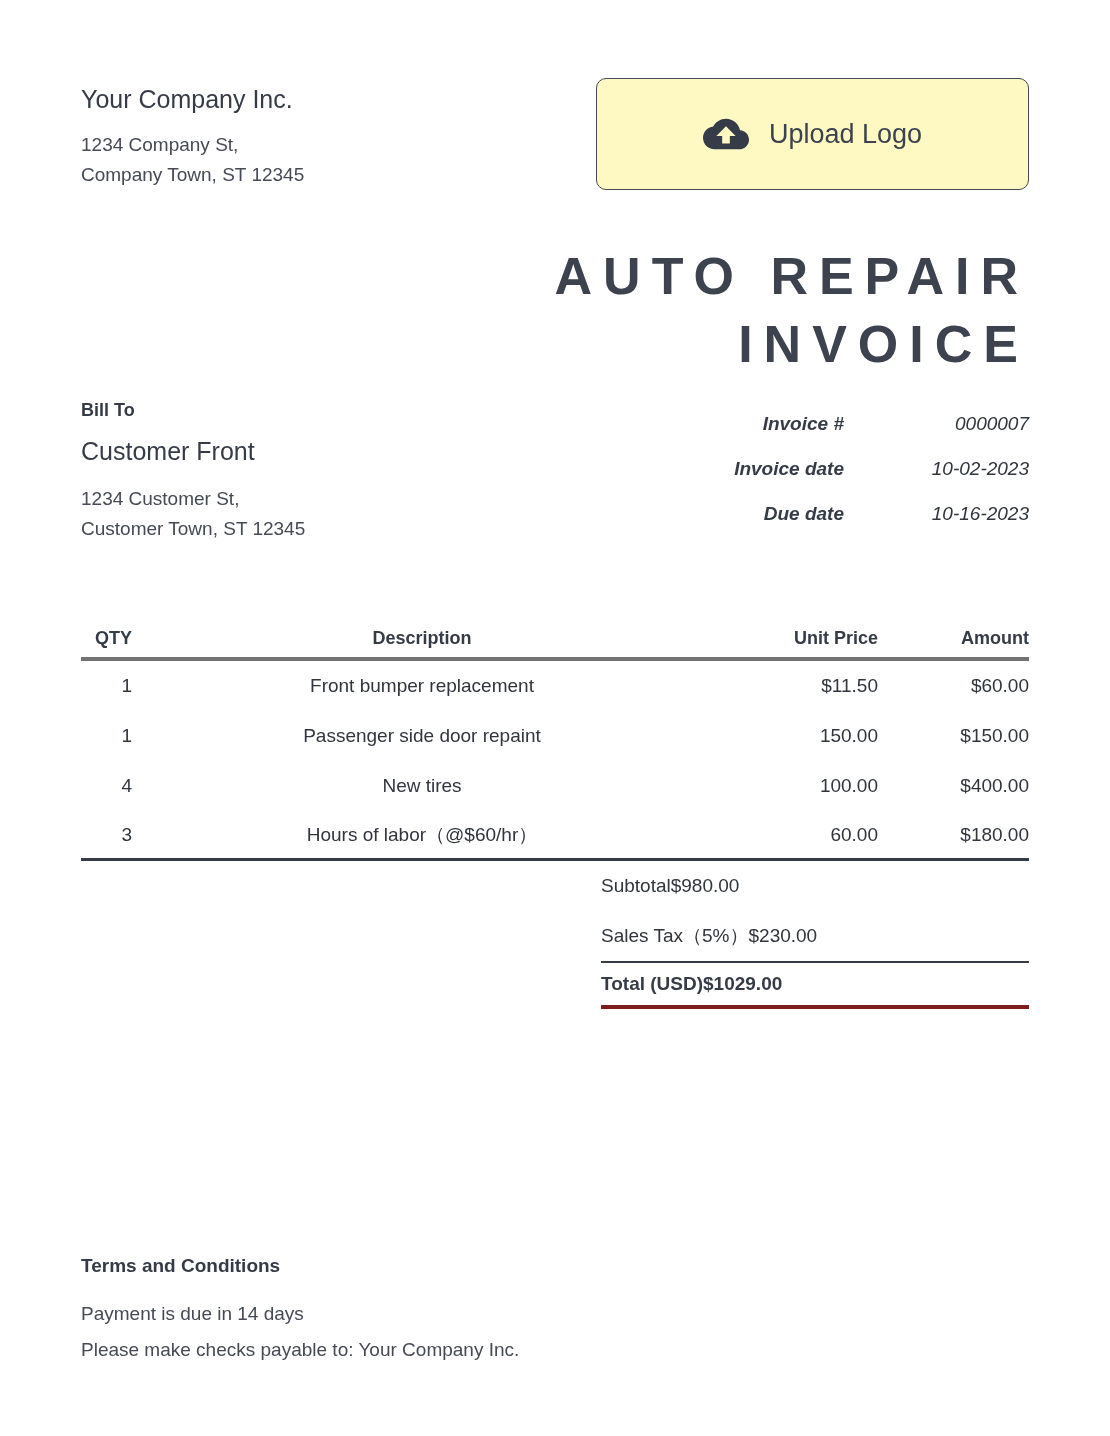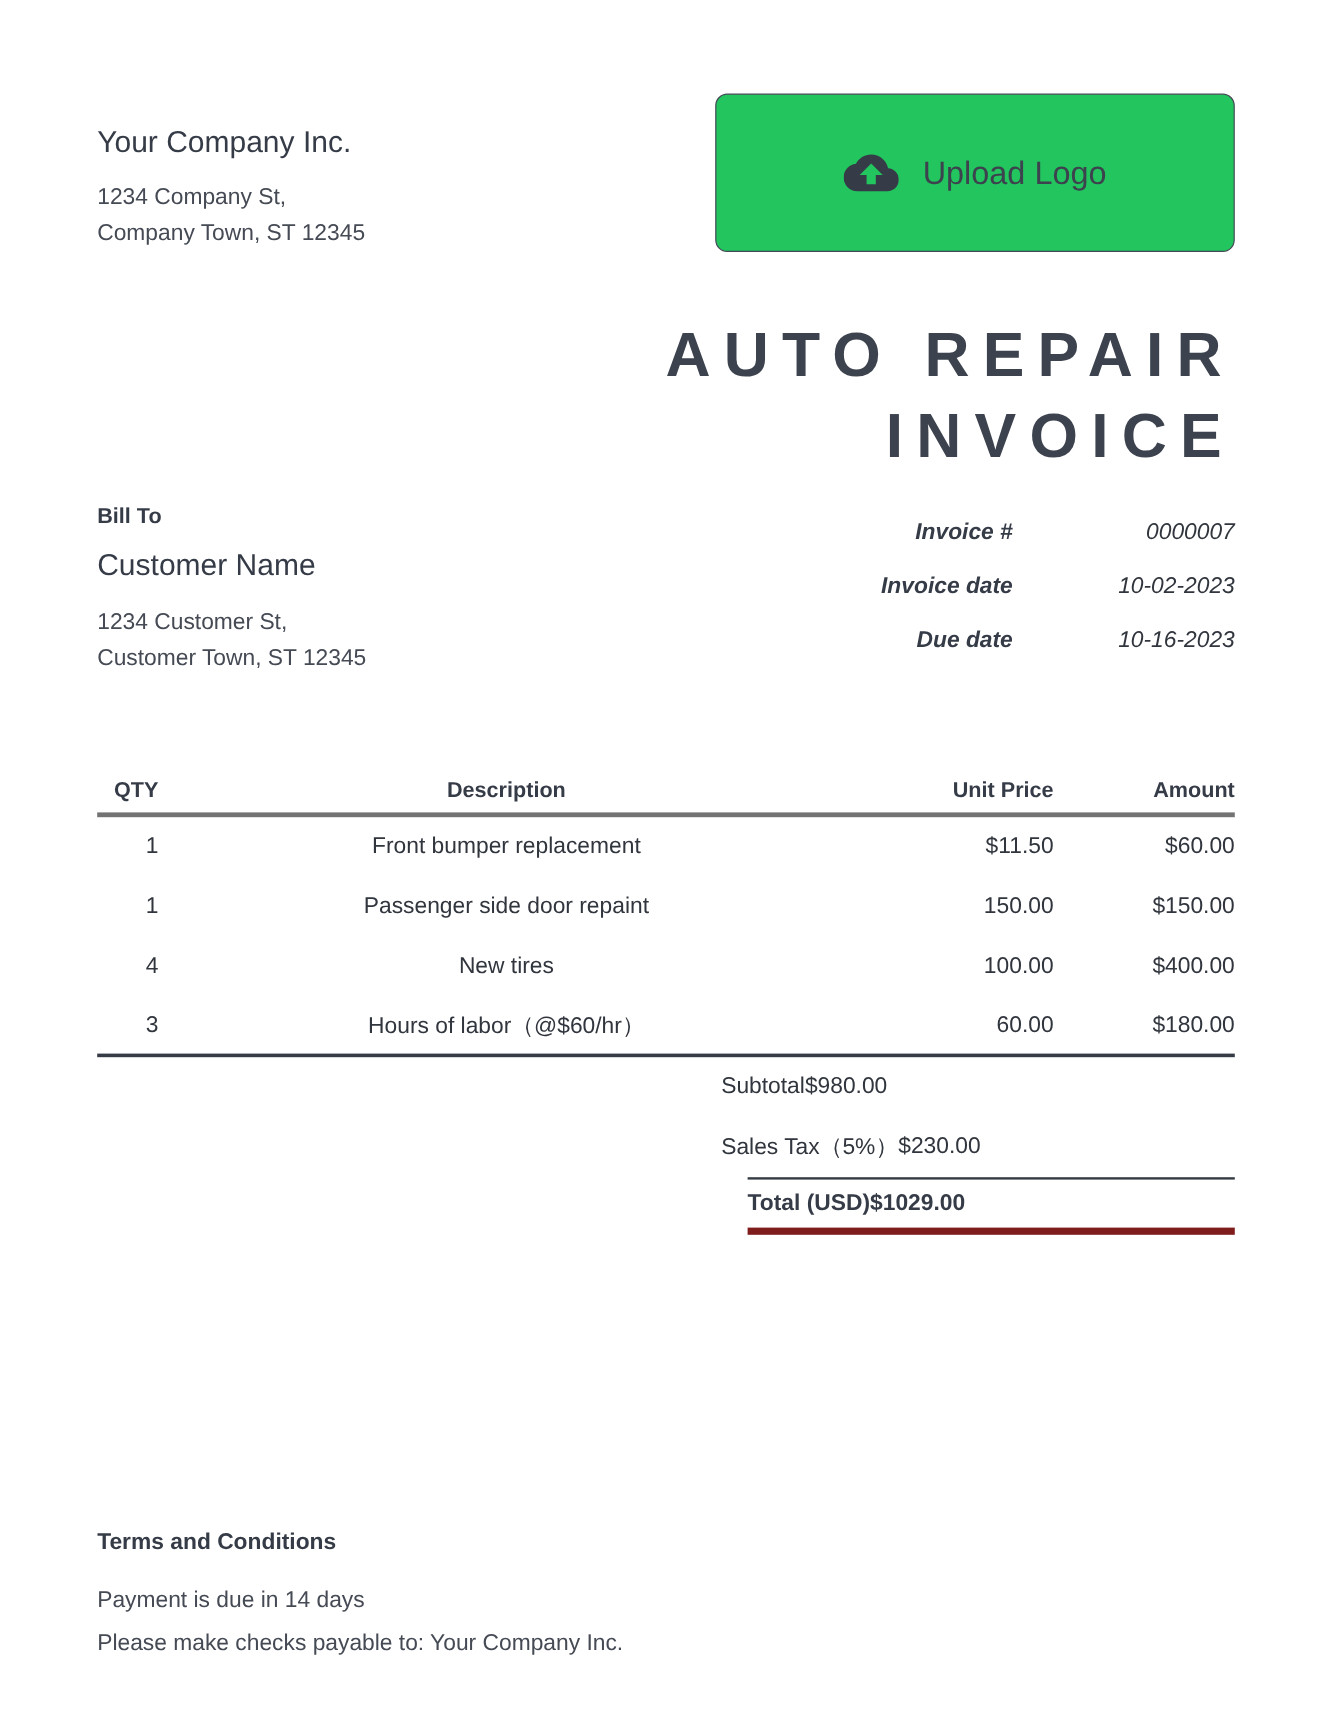--- a/index.html
+++ b/index.html
@@ -29,22 +29,22 @@
     color: #363c47;
     margin-bottom: 16px;
   }
   .company-address {
     font-size: 19px;
     line-height: 30px;
     color: #454a54;
   }
   .upload-btn {
     width: 433px;
-    height: 132px;
-    background: #22c55e;
+    height: 112px;
+    background: #fef9c3;
     border: 1.5px solid #434a56;
     border-radius: 10px;
     display: flex;
     align-items: center;
     justify-content: center;
     gap: 20px;
     cursor: pointer;
     font-family: "Liberation Sans", "DejaVu Sans", sans-serif;
   }
   .upload-btn svg { display: block; }
@@ -140,25 +140,24 @@
   .totals-row {
     height: 50px;
     display: flex;
     justify-content: flex-start;
     align-items: center;
     font-size: 19px;
     color: #31353d;
   }
   .totals-row.total {
     border-top: 2px solid #363c45;
-    border-bottom: 6px solid #7f1d1d;
+    border-bottom: 4px solid #7f1d1d;
     height: 48px;
     font-weight: bold;
     color: #363c47;
-    margin-left: 22px;
   }
 
   
   .terms { margin-top: 246px; }
   .terms-heading {
     font-size: 19px;
     font-weight: bold;
     color: #363c47;
     margin-bottom: 19px;
   }
@@ -190,21 +189,21 @@
   </div>
 
   <div class="title-block">
     <div>AUTO REPAIR</div>
     <div>INVOICE</div>
   </div>
 
   <div class="mid-row">
     <div>
       <div class="billto-label">Bill To</div>
-      <div class="customer-name">Customer Name</div>
+      <div class="customer-name">Customer Front</div>
       <div class="customer-address">1234 Customer St,</div>
       <div class="customer-address">Customer Town, ST 12345</div>
     </div>
     <div class="meta-block">
       <div class="meta-row">
         <span class="meta-label">Invoice #</span>
         <span class="meta-value">0000007</span>
       </div>
       <div class="meta-row">
         <span class="meta-label">Invoice date</span>

